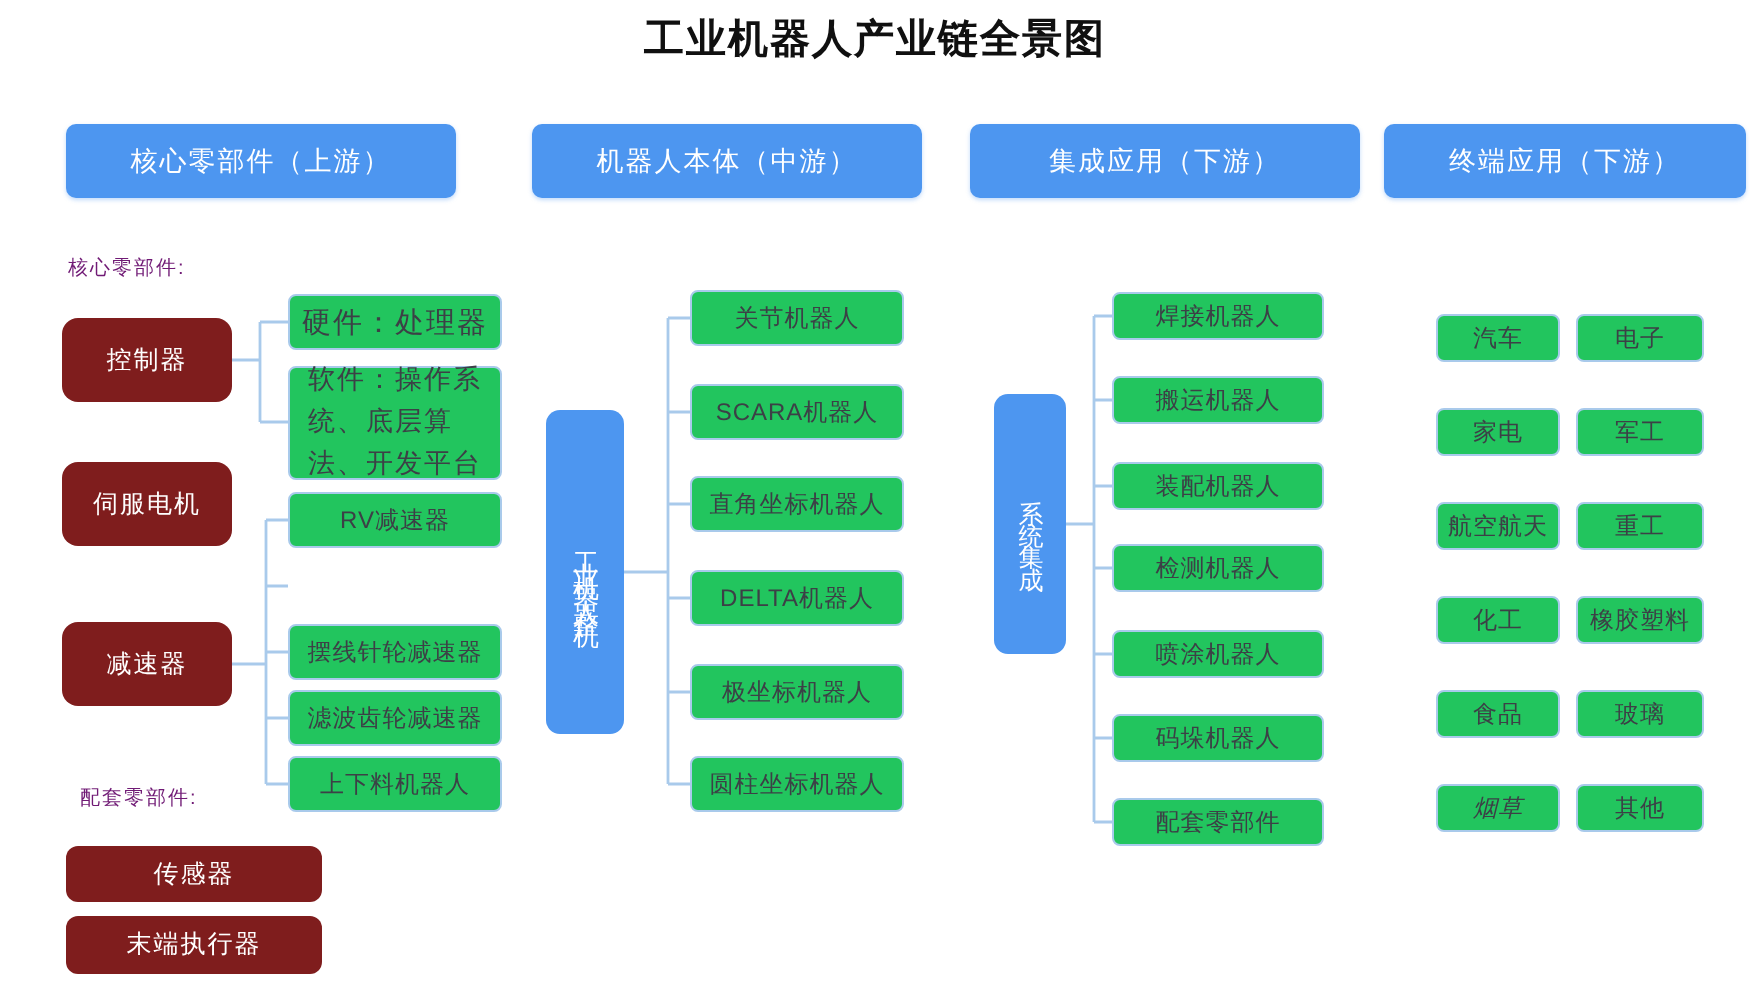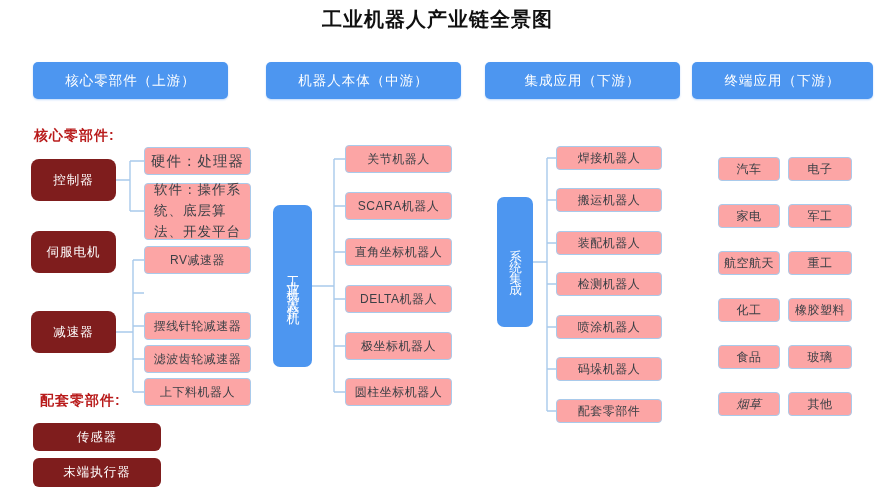--- a/index.html
+++ b/index.html
@@ -11,30 +11,30 @@
   .title{
     position:absolute;left:0;top:6px;width:875px;margin:0;text-align:center;
     font-size:20px;font-weight:bold;color:#101010;letter-spacing:1px;z-index:2;
   }
   .hdr-btn{
     position:absolute;top:62px;height:37px;background:#4D96F0;color:#ffffff;
     border-radius:5px;display:flex;align-items:center;justify-content:center;
     font-size:13.5px;letter-spacing:1px;z-index:2;box-shadow:0 1px 2px rgba(77,150,240,.35);
   }
   .sec-label{
-    position:absolute;font-size:14px;font-weight:bold;color:#b91c1c;z-index:2;letter-spacing:1px;
+    position:absolute;font-size:10px;font-weight:normal;color:#701a75;z-index:2;letter-spacing:1px;
   }
   .blue-box{
     position:absolute;background:#7f1d1d;color:#ffffff;border-radius:8px;
     display:flex;align-items:center;justify-content:center;font-size:12.5px;
     letter-spacing:1px;z-index:2;font-family:Liberation Mono, monospace;
   }
   .blue-box.small-radius{border-radius:6px;}
   .wbox{
-    position:absolute;background:#fca5a5;border:1px solid #A9CAEB;border-radius:4px;
+    position:absolute;background:#22c55e;border:1px solid #A9CAEB;border-radius:4px;
     display:flex;align-items:center;justify-content:center;font-size:12px;color:#3c4046;
     z-index:2;box-sizing:border-box;letter-spacing:0.5px;
   }
   .wbox.big-text{font-size:14.5px;letter-spacing:1px;}
   .wbox.multiline{
     font-size:13.5px;line-height:1.55;justify-content:flex-start;text-align:left;
     padding:18px 9px;letter-spacing:1px;
   }
   .hub{
     position:absolute;background:#4D96F0;color:#ffffff;border-radius:7px;z-index:2;

